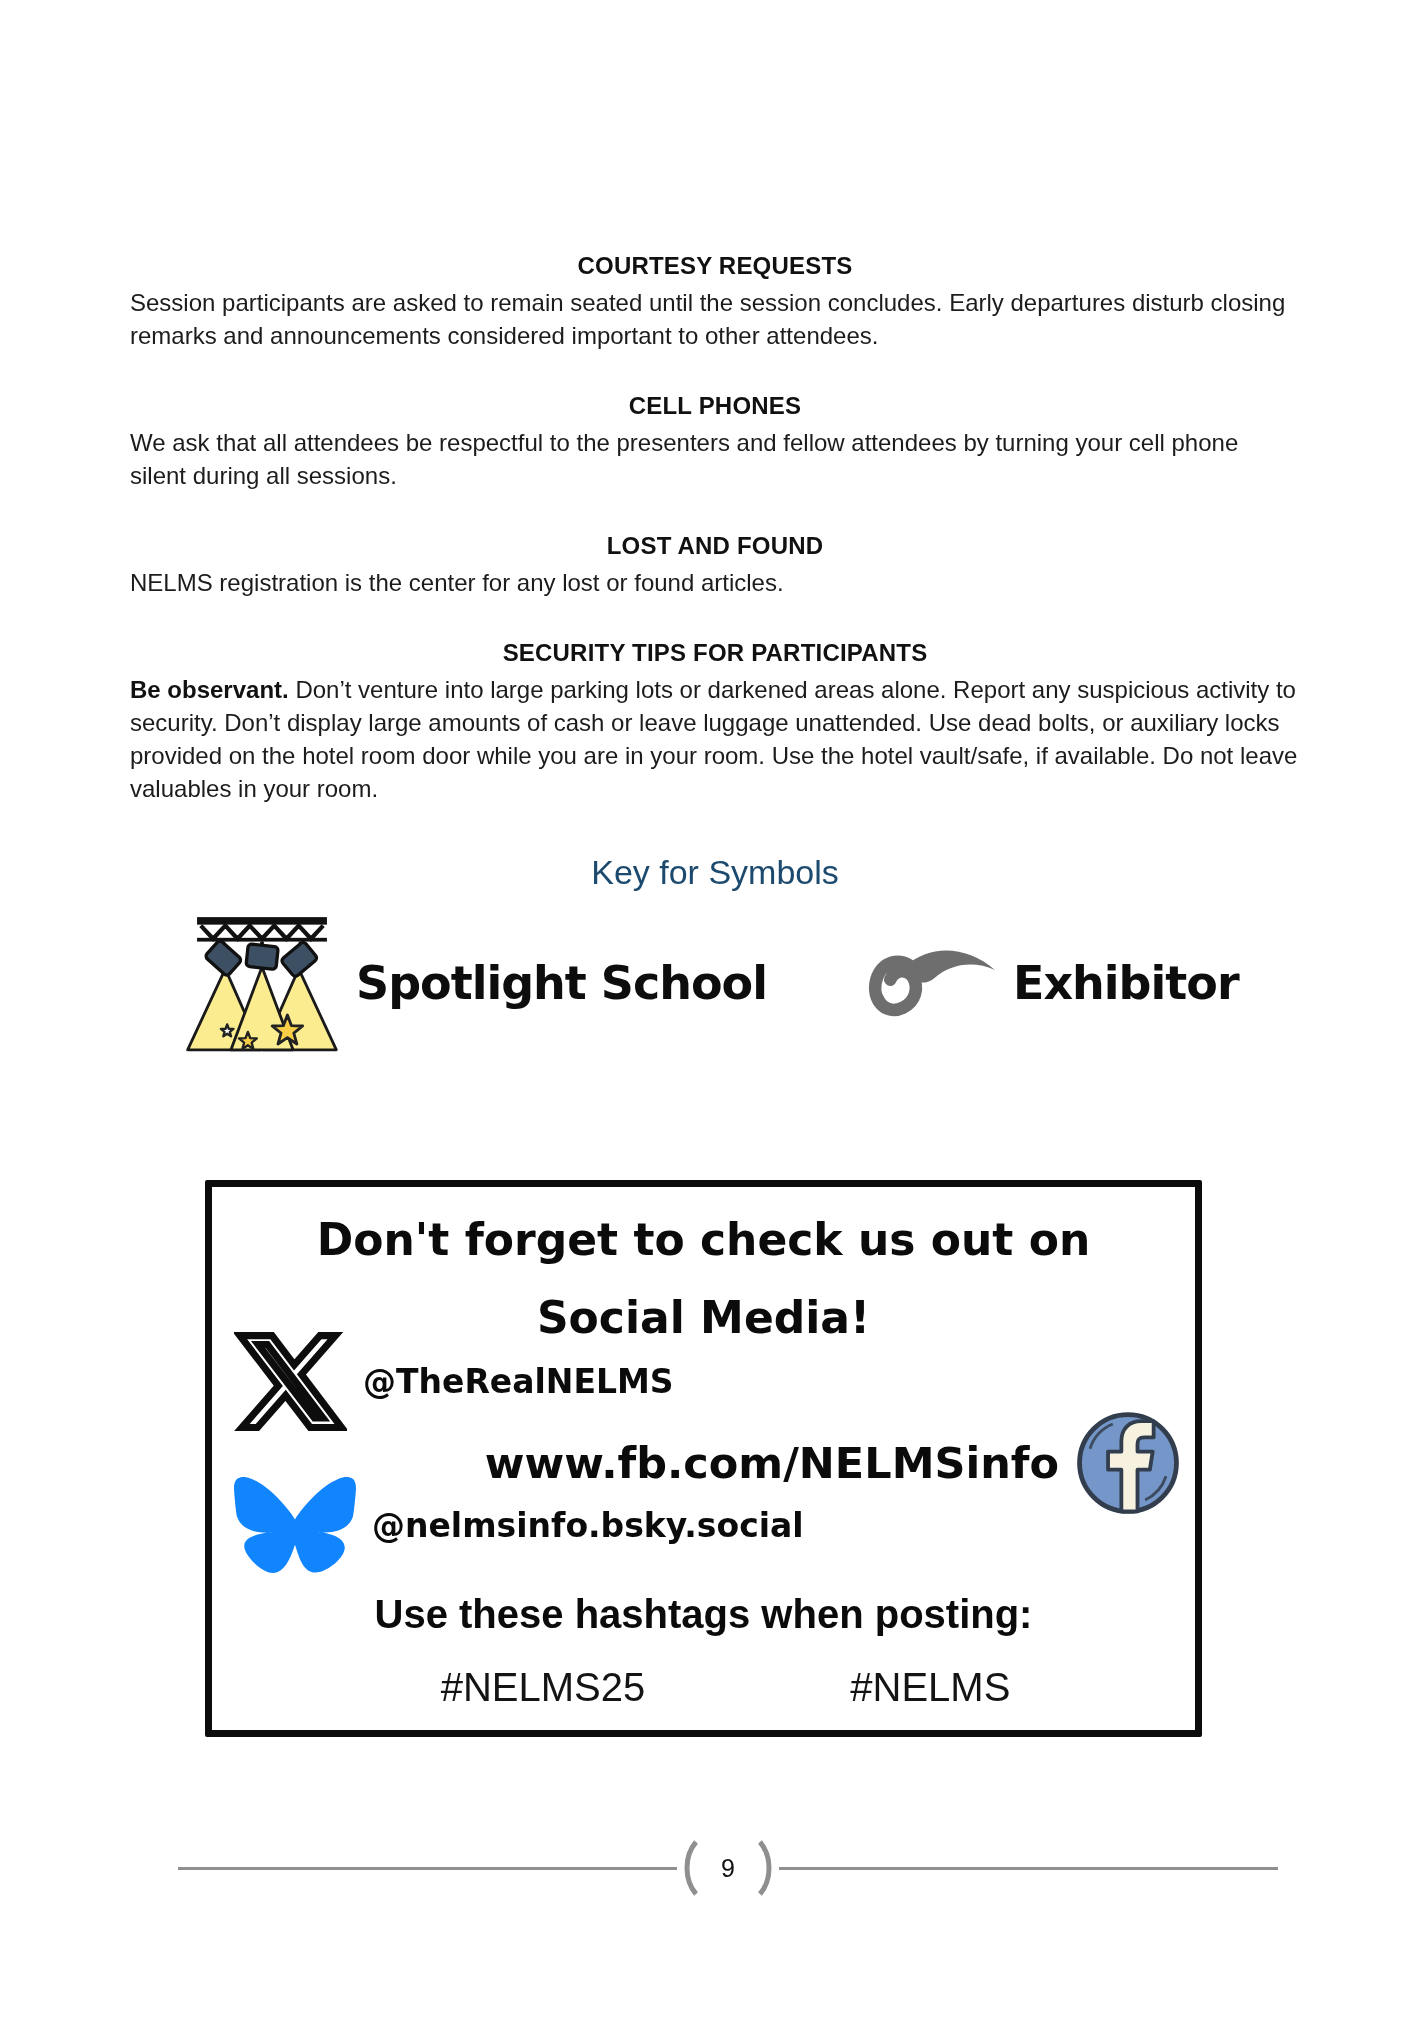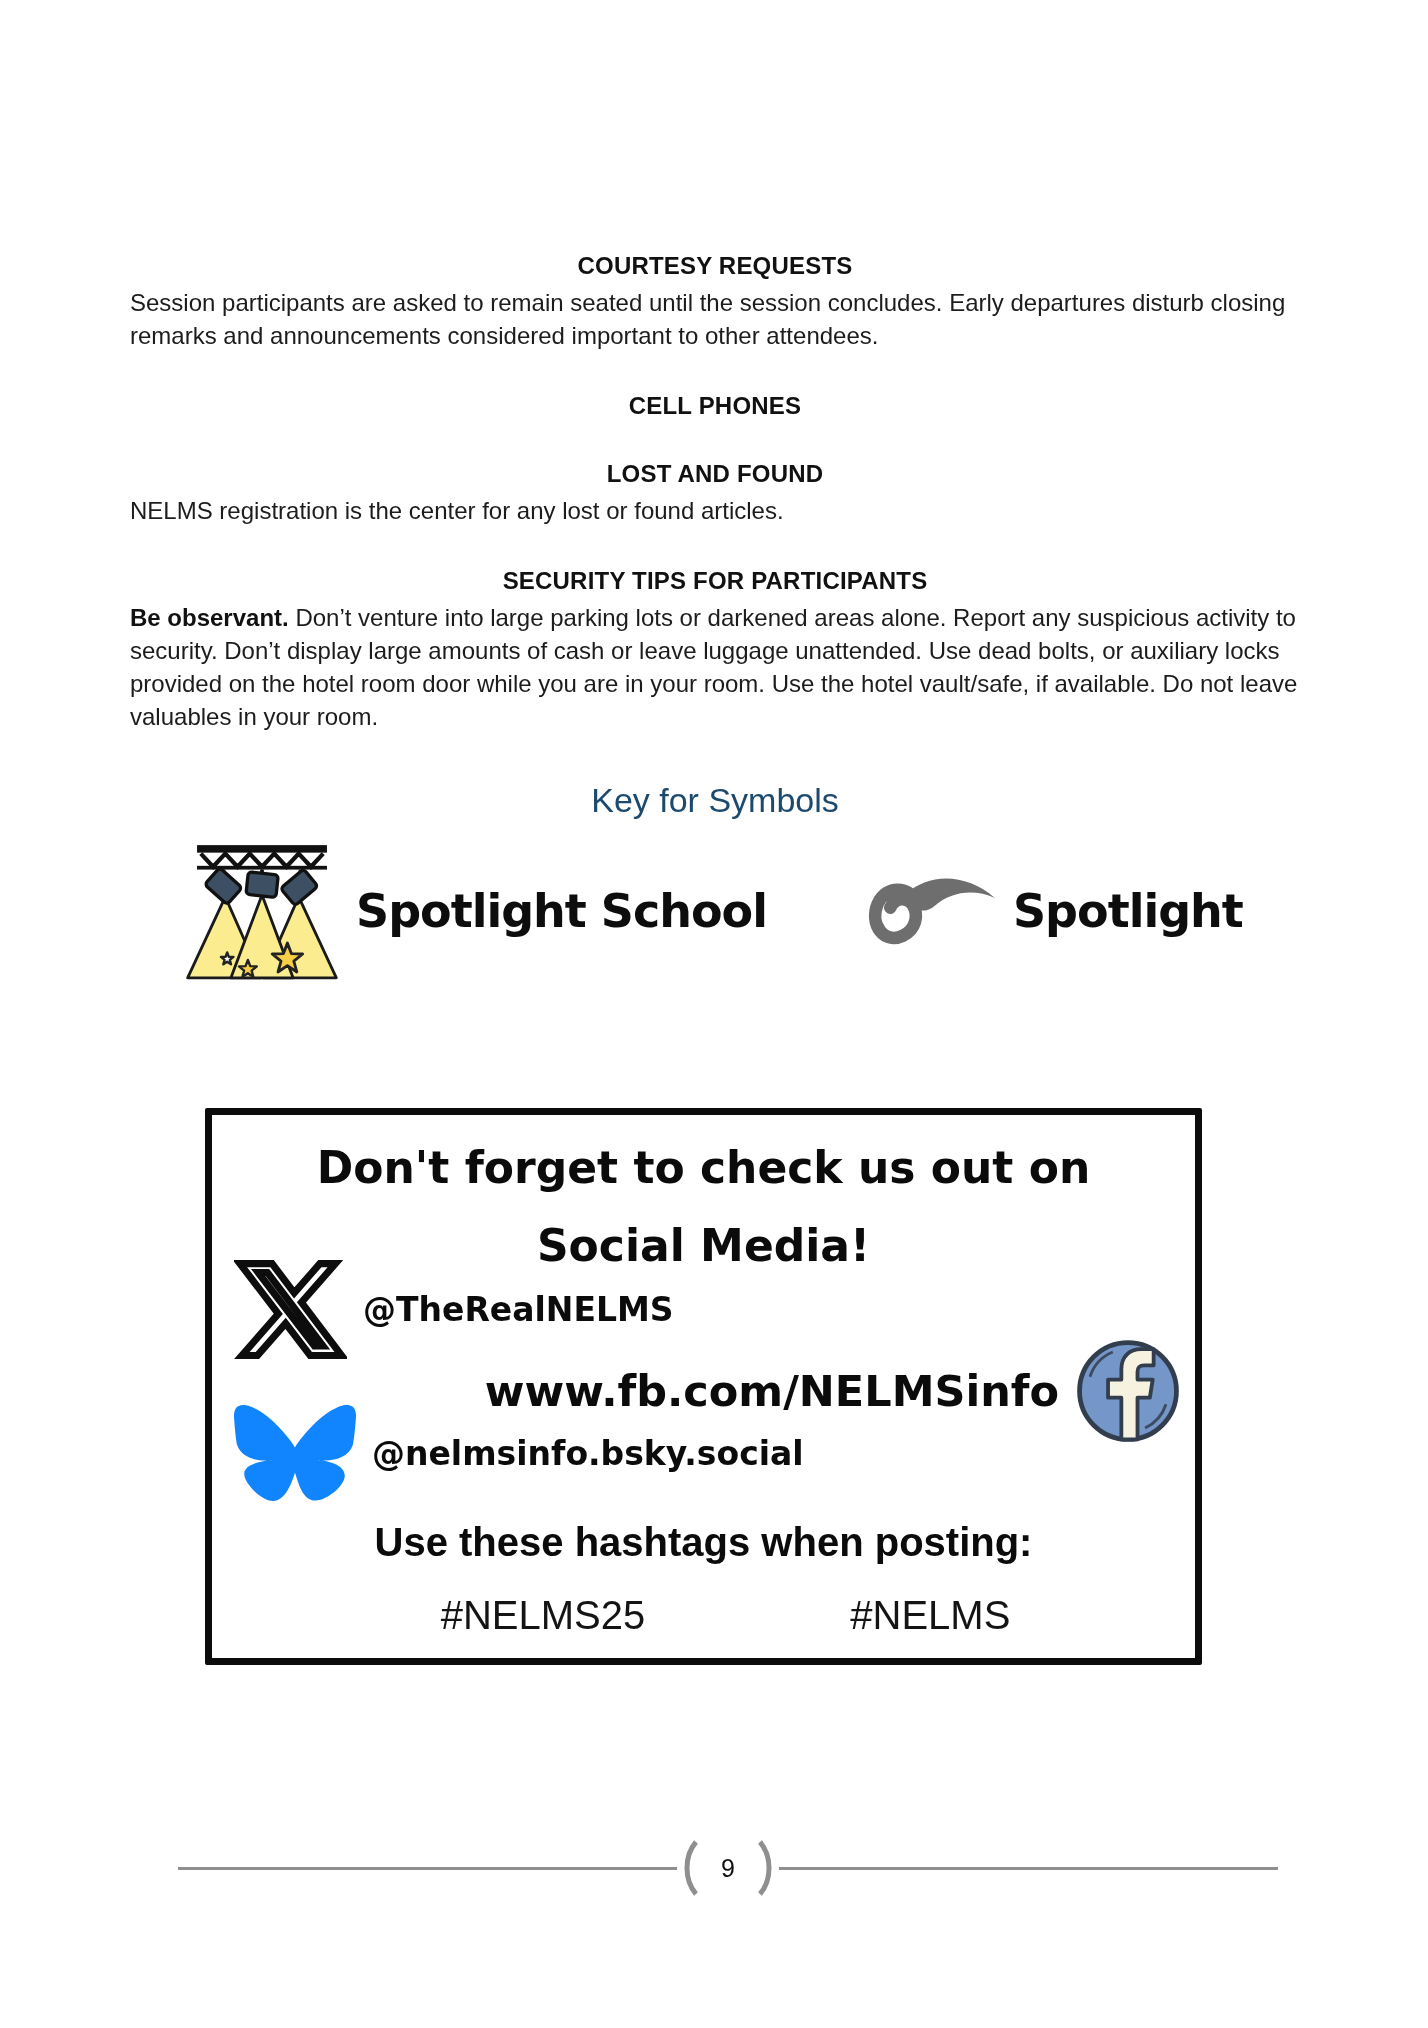--- a/index.html
+++ b/index.html
@@ -82,20 +82,21 @@
 <div class="page">
   <div class="content">
 
     <section class="text-section">
       <h2>COURTESY REQUESTS</h2>
       <p>Session participants are asked to remain seated until the session concludes. Early departures disturb closing remarks and announcements considered important to other attendees.</p>
     </section>
 
     <section class="text-section">
       <h2>CELL PHONES</h2>
+      <p>We ask that all attendees be respectful to the presenters and fellow attendees by turning your cell phone silent during all sessions.</p>
     </section>
 
     <section class="text-section">
       <h2>LOST AND FOUND</h2>
       <p>NELMS registration is the center for any lost or found articles.</p>
     </section>
 
     <section class="text-section">
       <h2>SECURITY TIPS FOR PARTICIPANTS</h2>
       <p><strong>Be observant.</strong><span> Don’t venture into large parking lots or darkened areas alone. Report any suspicious activity to security. Don’t display large amounts of cash or leave luggage unattended. Use dead bolts, or auxiliary locks provided on the hotel room door while you are in your room. Use the hotel vault/safe, if available. Do not leave valuables in your room.</span></p>
@@ -133,21 +134,21 @@
         <polygon transform="translate(48,126)" points="0,-7 1.7,-2.4 6.7,-2.2 2.8,0.9 4.1,5.7 0,2.9 -4.1,5.7 -2.8,0.9 -6.7,-2.2 -1.7,-2.4" fill="#ffffff" stroke="#222" stroke-width="2.5" stroke-linejoin="round"></polygon>
         <polygon transform="translate(70,137)" points="0,-10 2.5,-3.4 9.5,-3.1 4,1.3 5.9,8.1 0,4.2 -5.9,8.1 -4,1.3 -9.5,-3.1 -2.5,-3.4" fill="#F7CE46" stroke="#222" stroke-width="2.5" stroke-linejoin="round"></polygon>
         <polygon transform="translate(112,126)" points="0,-17 4.2,-5.8 16.2,-5.3 6.8,2.2 10,13.8 0,7.1 -10,13.8 -6.8,2.2 -16.2,-5.3 -4.2,-5.8" fill="#F7CE46" stroke="#222" stroke-width="3" stroke-linejoin="round"></polygon>
       </svg>
       <span class="symbol-label">Spotlight School</span>
 
       <svg class="e-svg" width="150" height="92" viewBox="0 0 150 95">
         <path d="M60 38 C 54 22 30 20 21 40 C 12 62 28 82 47 73 C 60 67 64 52 57 41 C 51 32 38 34 34 44" fill="none" stroke="#6e6e6e" stroke-width="13" stroke-linecap="round"></path>
         <path d="M50 30 C 74 8 112 8 142 34 C 120 24 96 28 80 42 C 70 51 56 47 50 38 Z" fill="#6e6e6e"></path>
       </svg>
-      <span class="symbol-label">Spotlight</span>
+      <span class="symbol-label">Exhibitor</span>
     </div>
 
     <div class="social-box">
       <div class="box-title">
         <div>Don't forget to check us out on</div>
         <div>Social Media!</div>
       </div>
 
       <div class="x-row">
         <svg width="113" height="113" viewBox="0 0 24 24">

